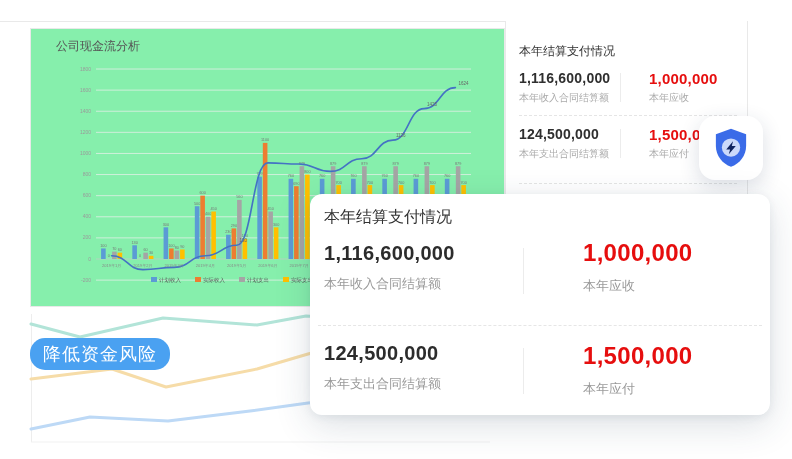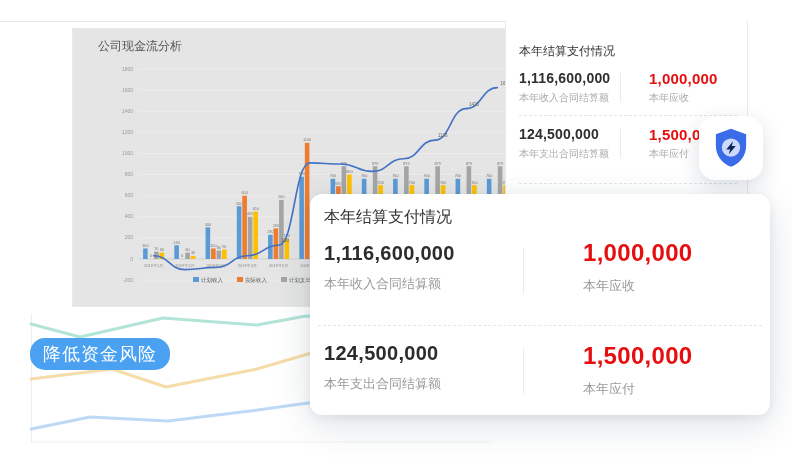--- a/index.html
+++ b/index.html
@@ -5,21 +5,21 @@
   html,body{margin:0;padding:0;background:#fff;}
   body{width:792px;height:459px;position:relative;overflow:hidden;
        font-family:"Liberation Sans","DejaVu Sans",sans-serif;-webkit-font-smoothing:antialiased;}
   .abs{position:absolute;}
   
   .top-line{left:0;top:21px;width:747px;height:1px;background:#e9e9e9;z-index:2;}
   .right-border{left:747px;top:21px;width:1px;height:289px;background:#e9e9e9;z-index:2;}
   
   .decor{left:0;top:310px;z-index:1;}
   
-  .chart-card{left:30px;top:28px;width:473px;height:277px;background:#e5e5e5;border:1px solid #e9e9e9;z-index:2;margin-left:42px;}
+  .chart-card{left:30px;top:28px;width:473px;height:277px;background:#86efac;border:1px solid #e9e9e9;z-index:2;}
   .chart-title{position:absolute;left:25px;top:9px;font-size:12px;color:#555;}
   .chart-svg{position:absolute;left:0;top:0;}
   
   .panel{left:505px;top:21px;width:242px;height:289px;background:#fff;border-left:1px solid #e9e9e9;z-index:2;box-sizing:border-box;padding-top:22px;}
   .panel-title{padding-left:13px;font-size:12px;color:#333;}
   .p-row{display:flex;align-items:stretch;padding-left:13px;margin-top:10px;}
   .p-col1{width:101px;}
   .p-vdiv{width:1px;background:#ececec;margin:3px 0;}
   .p-col2{padding-left:28px;flex:1;}
   .p-val{font-size:14px;font-weight:bold;color:#2f2f2f;line-height:17px;letter-spacing:.2px;}

